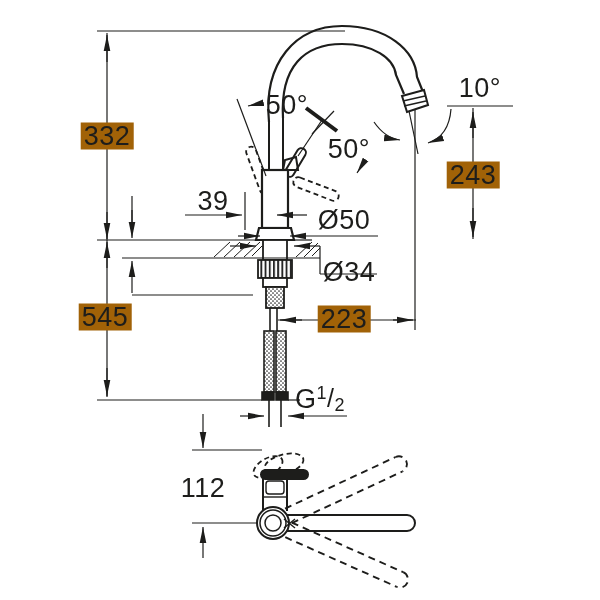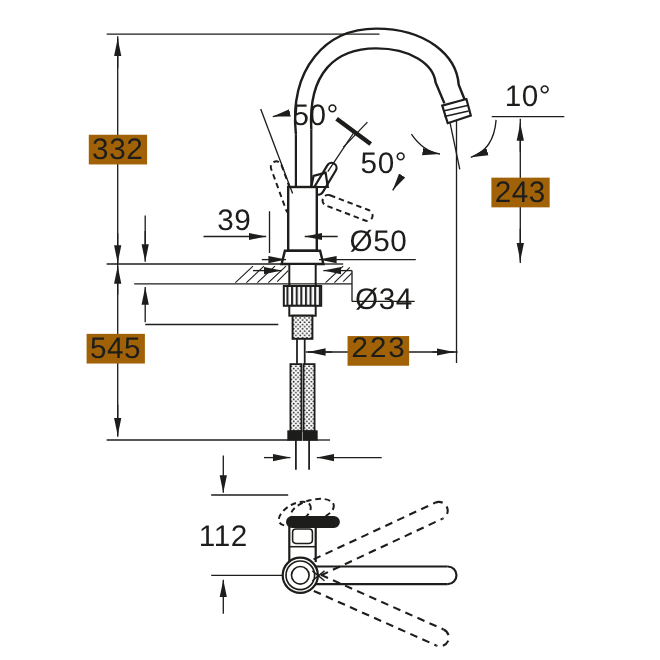--- a/index.html
+++ b/index.html
@@ -188,17 +188,20 @@
 </svg>
 
   <div class="lbl bgw" style="left:107px;top:136px;">332</div>
   <div class="lbl bgw" style="left:105px;top:317px;">545</div>
   <div class="lbl" style="left:213px;top:201px;">39</div>
   <div class="lbl" style="left:287px;top:105px;">50°</div>
   <div class="lbl" style="left:349px;top:149px;">50°</div>
   <div class="lbl" style="left:480px;top:88px;">10°</div>
   <div class="lbl" style="left:344px;top:220px;">Ø50</div>
   <div class="lbl" style="left:349px;top:272px;">Ø34</div>
-  <div class="lbl bgw" style="left:344px;top:319px;font-family:Liberation Mono, monospace;">223</div>
+  <div class="lbl bgw" style="left:344px;top:319px;">223</div>
   <div class="lbl bgw" style="left:473px;top:175px;">243</div>
   <div class="lbl" style="left:203px;top:488px;">112</div>
+  <div class="lbl g12" style="left:295px;top:399px;">
+    <span>G</span><span class="sup">1</span><span class="slash">/</span><span class="sub">2</span>
+  </div>
 
 </div>
 
 </body></html>

